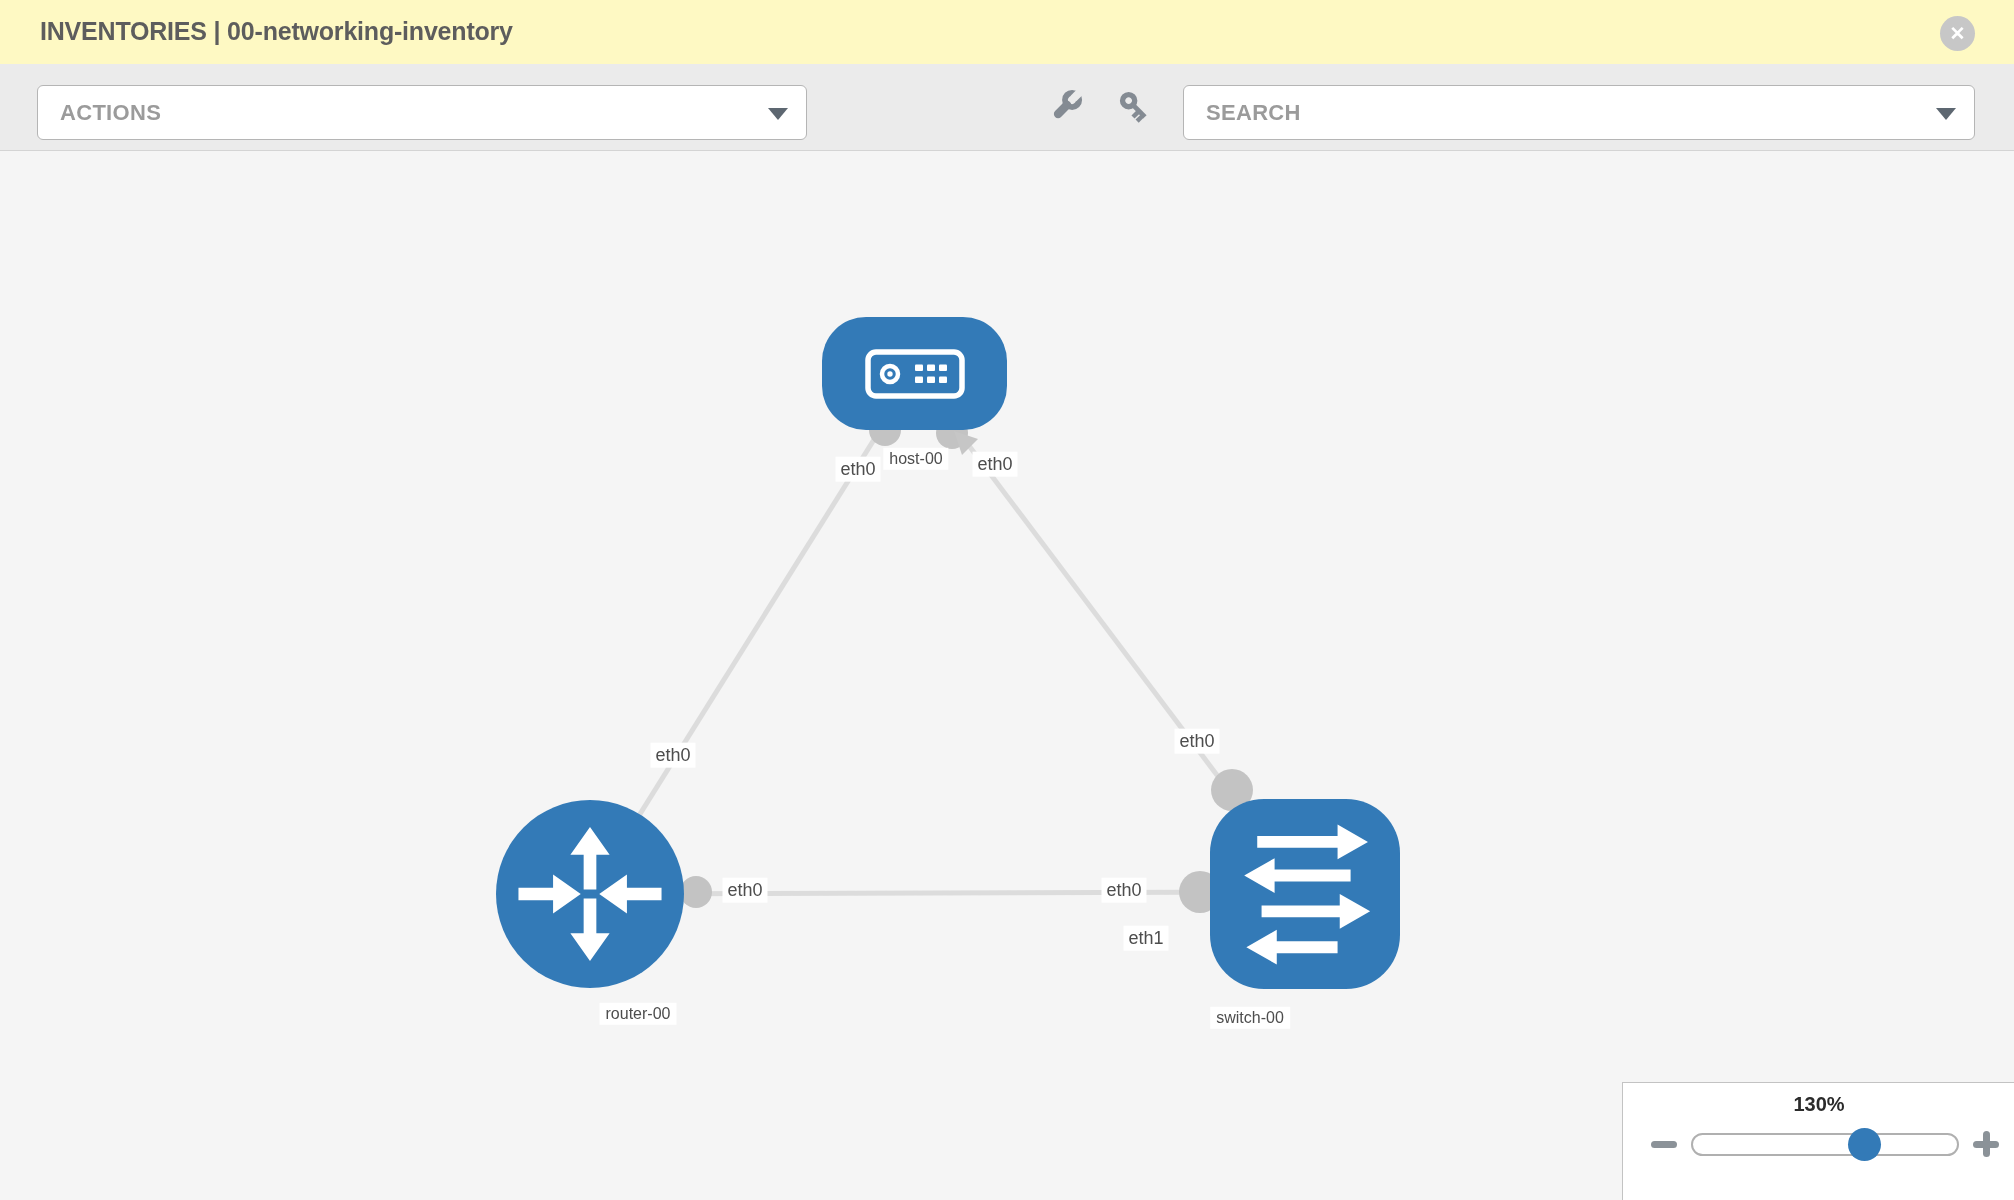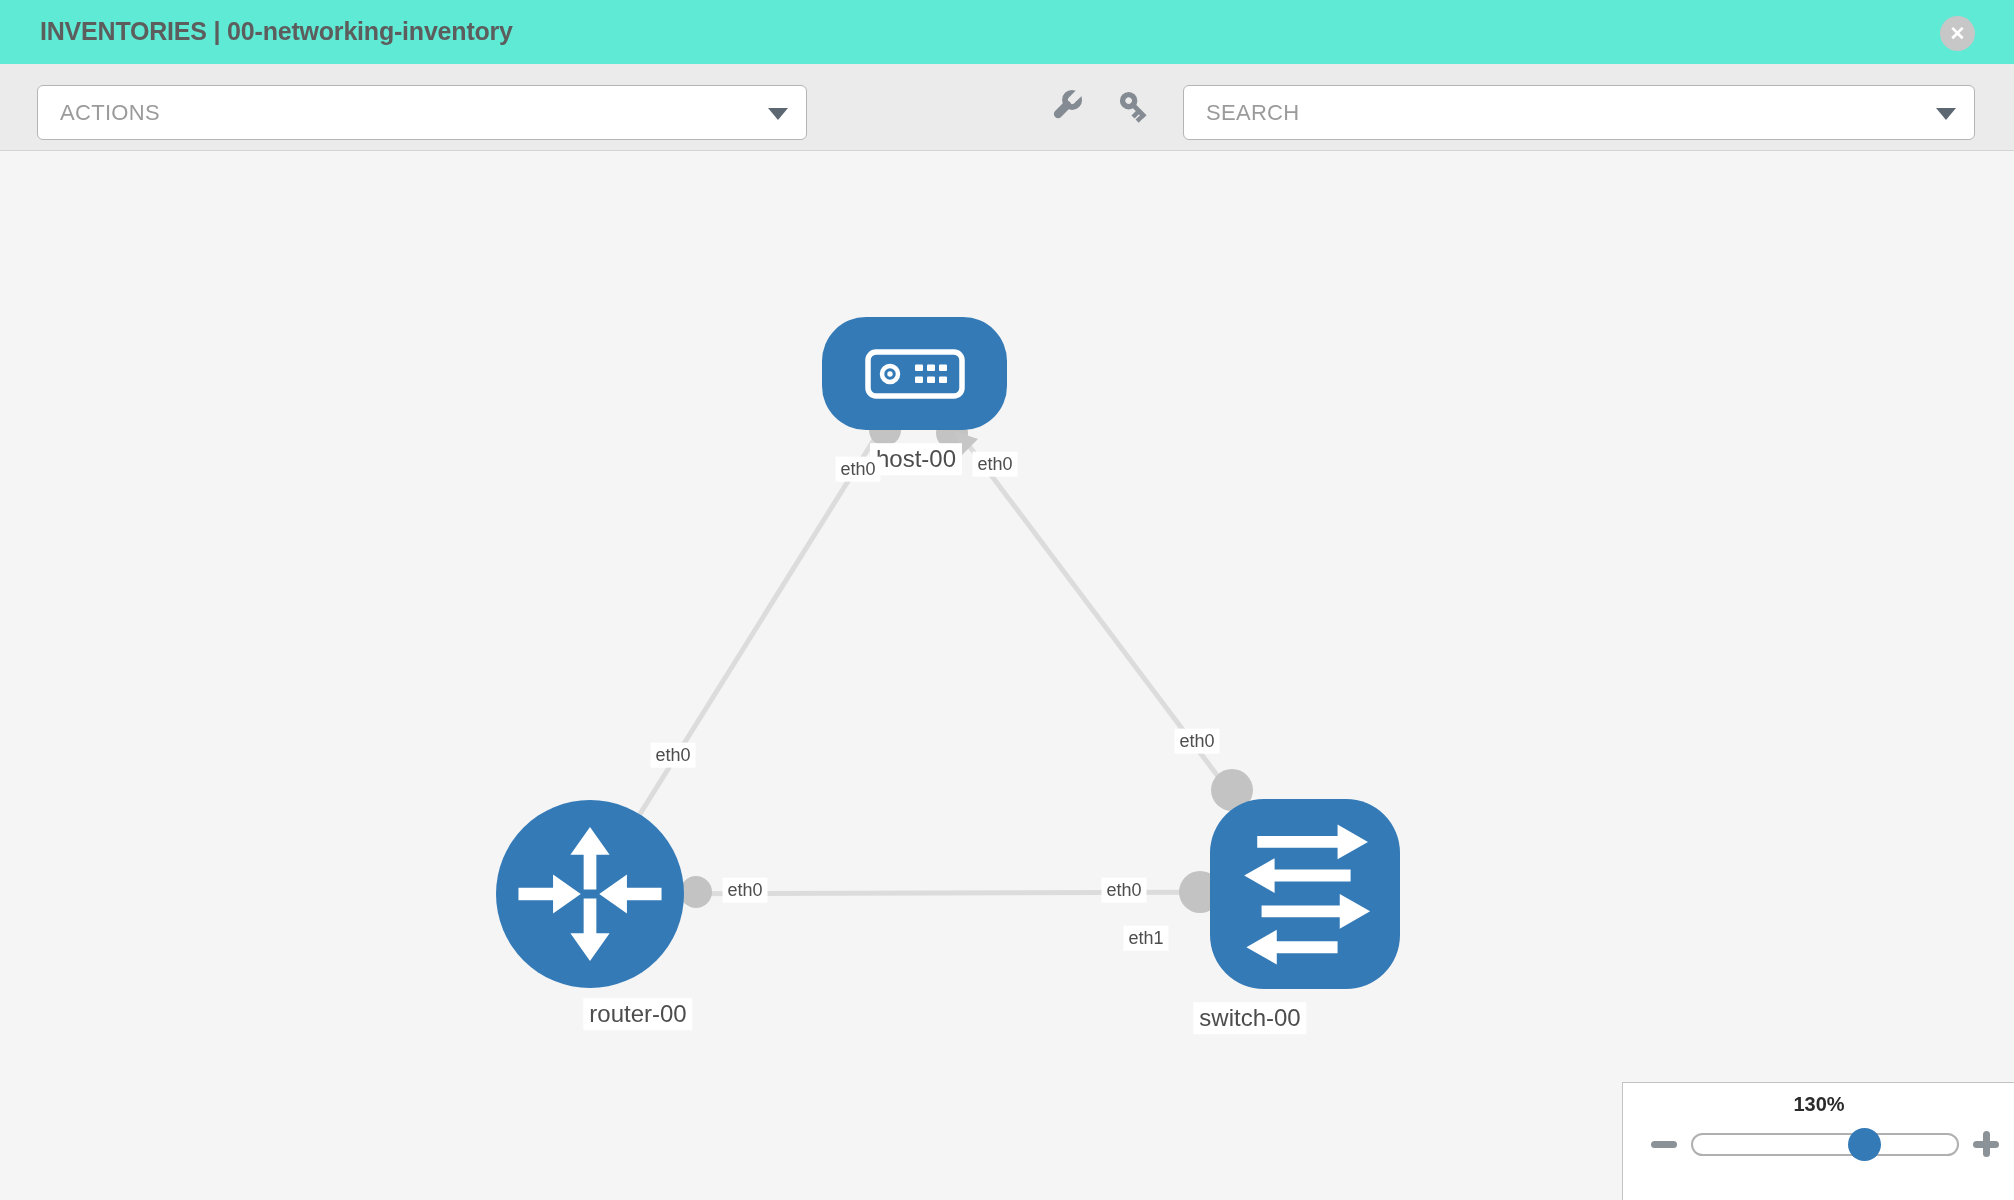--- a/index.html
+++ b/index.html
@@ -1,35 +1,35 @@
 <!DOCTYPE html>
 <html><head>
 <meta charset="utf-8">
 <style>
   * { margin:0; padding:0; box-sizing:border-box; }
   html,body { width:2014px; height:1200px; overflow:hidden; }
   body { font-family:"Liberation Sans", sans-serif; background:#f5f5f5; position:relative; }
 
   
   .header { position:absolute; left:0; top:0; width:2014px; height:73px;
-            background:#5eead4; border-bottom:1px solid #d4d4d4; }
+            background:#fef9c3; border-bottom:1px solid #d4d4d4; }
   .header-title { position:absolute; left:40px; top:17px; font-size:25px; font-weight:bold;
                   color:#5d5d5d; letter-spacing:-0.2px; }
   .close-btn { position:absolute; right:39px; top:16px; width:35px; height:35px;
                border-radius:50%; background:#c7c7c7; color:#ffffff; font-size:19px;
                font-weight:bold; display:flex; align-items:center; justify-content:center;
                cursor:pointer; }
 
   
   .toolbar { position:absolute; left:0; top:64px; width:2014px; height:87px;
              background:#ebebeb; border-bottom:1px solid #d4d4d4; }
   .select-box { position:absolute; top:21px; height:55px; background:#ffffff;
                 border:1px solid #b5b5b5; border-radius:6px; display:flex;
                 align-items:center; cursor:pointer; }
-  .select-box .sel-label { font-size:22px; color:#9b9b9b; margin-left:22px; letter-spacing:0.3px; }
+  .select-box .sel-label { font-size:22px; color:#9b9b9b; margin-left:22px; letter-spacing:0.3px;font-weight:bold; }
   .caret { position:absolute; right:18px; top:22px; width:0; height:0;
            border-left:10px solid transparent; border-right:10px solid transparent;
            border-top:12px solid #5d6771; }
   .actions-box { left:37px;  width:770px; }
   .search-box  { left:1183px; width:792px; }
   .tool-icon { position:absolute; top:23px; width:40px; height:40px; cursor:pointer; }
   .wrench-icon { left:1045px; }
   .key-icon    { left:1115px; }
 
   
@@ -38,21 +38,21 @@
   .topo-svg { position:absolute; left:0; top:0; z-index:0; }
 
   .node { position:absolute; background:#337ab7; display:flex;
           align-items:center; justify-content:center; z-index:2; cursor:pointer; }
   .node-host   { left:822px;  top:165px; width:185px; height:113px; border-radius:44px; }
   .node-router { left:496px;  top:648px; width:188px; height:188px; border-radius:50%; }
   .node-switch { left:1210px; top:647px; width:190px; height:190px; border-radius:54px; }
 
   .lbl { position:absolute; background:#ffffff; color:#4d4d4d; white-space:nowrap;
          transform:translate(-50%,-50%); line-height:1.15; }
-  .node-lbl { font-size:24px; padding:2px 6px; z-index:4; }
+  .node-lbl { font-size:16px; padding:2px 6px; z-index:4; }
   .if-lbl   { font-size:18px; padding:2px 5px; z-index:4; }
   .if-lbl-under { z-index:3; }
   .if-lbl-over  { z-index:4;margin-top:48px; }
 
   
   .zoom-panel { position:absolute; left:1622px; top:1082px; width:394px; height:120px;
                 background:#ffffff; border:1px solid #c3c3c3; }
   .zoom-level { position:absolute; left:0; top:10px; width:392px; text-align:center;
                 font-size:20px; color:#2b2b2b;font-weight:bold; }
   .zoom-minus, .zoom-plus { position:absolute; top:44px; width:34px; height:34px; cursor:pointer; }

